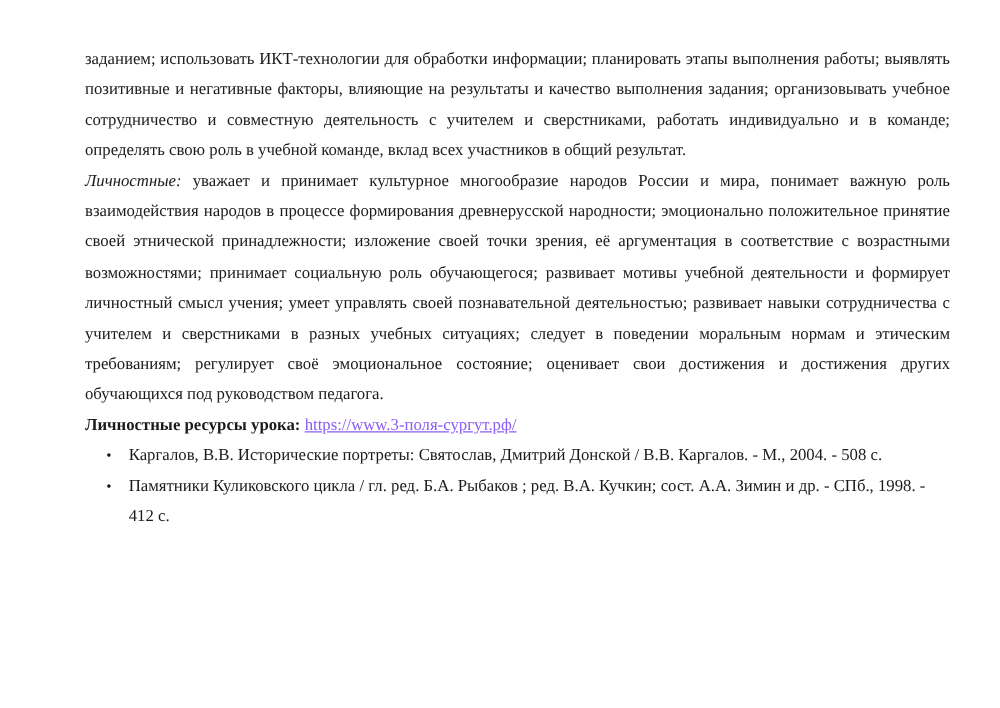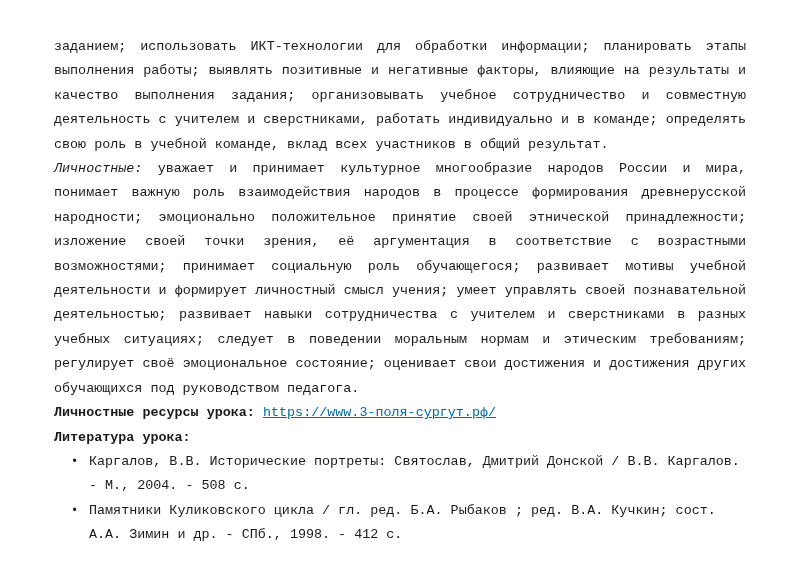--- a/index.html
+++ b/index.html
@@ -8,43 +8,43 @@
       background: #ffffff;
     }
     body {
       width: 800px;
       height: 566px;
       overflow: hidden;
       position: relative;
     }
     .page {
       position: absolute;
-      left: 54px;
+      left: 68px;
       top: 35px;
       width: 692px;
-      font-family: Liberation Mono, monospace;
+      font-family: Liberation Serif, serif;
       font-size: 13.4px;
       line-height: 24.4px;
       color: #1a1a1a;
     }
     .para {
       margin: 0;
       text-align: justify;
     }
     .para.last-left {
       text-align-last: left;
     }
     .italic-label {
       font-style: italic;
     }
     .bold-label {
       font-weight: bold;
     }
     a.link {
-      color: #0369a1;
+      color: #8b5cf6;
       text-decoration: underline;
     }
     ul.lit {
       list-style: none;
       margin: 0;
       padding: 0;
     }
     ul.lit li {
       position: relative;
       padding-left: 35px;
@@ -63,21 +63,20 @@
 
 <div class="page">
 
   <p class="para last-left">заданием; использовать ИКТ-технологии для обработки информации; планировать этапы выполнения работы; выявлять позитивные и негативные факторы, влияющие на результаты и качество выполнения задания; организовывать учебное сотрудничество и совместную деятельность с учителем и сверстниками, работать индивидуально и в команде; определять свою роль в учебной команде, вклад всех участников в общий результат.</p>
 
   <p class="para last-left"><span class="italic-label">Личностные:</span><span> уважает и принимает культурное многообразие народов России и мира, понимает важную роль взаимодействия народов в процессе формирования древнерусской народности; эмоционально положительное принятие своей этнической принадлежности; изложение своей точки зрения, её аргументация в соответствие с возрастными возможностями; принимает социальную роль обучающегося; развивает мотивы учебной деятельности и формирует личностный смысл учения; умеет управлять своей познавательной деятельностью; развивает навыки сотрудничества с учителем и сверстниками в разных учебных ситуациях; следует в поведении моральным нормам и этическим требованиям; регулирует своё эмоциональное состояние; оценивает свои достижения и достижения других обучающихся под руководством педагога.</span></p>
 
 
   <p class="para last-left"><span class="bold-label">Личностные ресурсы урока:</span> <a class="link" href="#">https://www.3-поля-сургут.рф/</a></p>
 
-  <p class="para last-left"><span class="bold-label">Литература урока:</span></p>
 
   <ul class="lit">
     <li>
       <span class="bullet">•</span>
       <span>Каргалов, В.В. Исторические портреты: Святослав, Дмитрий Донской / В.В. Каргалов. - М., 2004. - 508 с.</span>
     </li>
     <li>
       <span class="bullet">•</span>
       <span>Памятники Куликовского цикла / гл. ред. Б.А. Рыбаков ; ред. В.А. Кучкин; сост. А.А. Зимин и др. - СПб., 1998. - 412 с.</span>
     </li>

